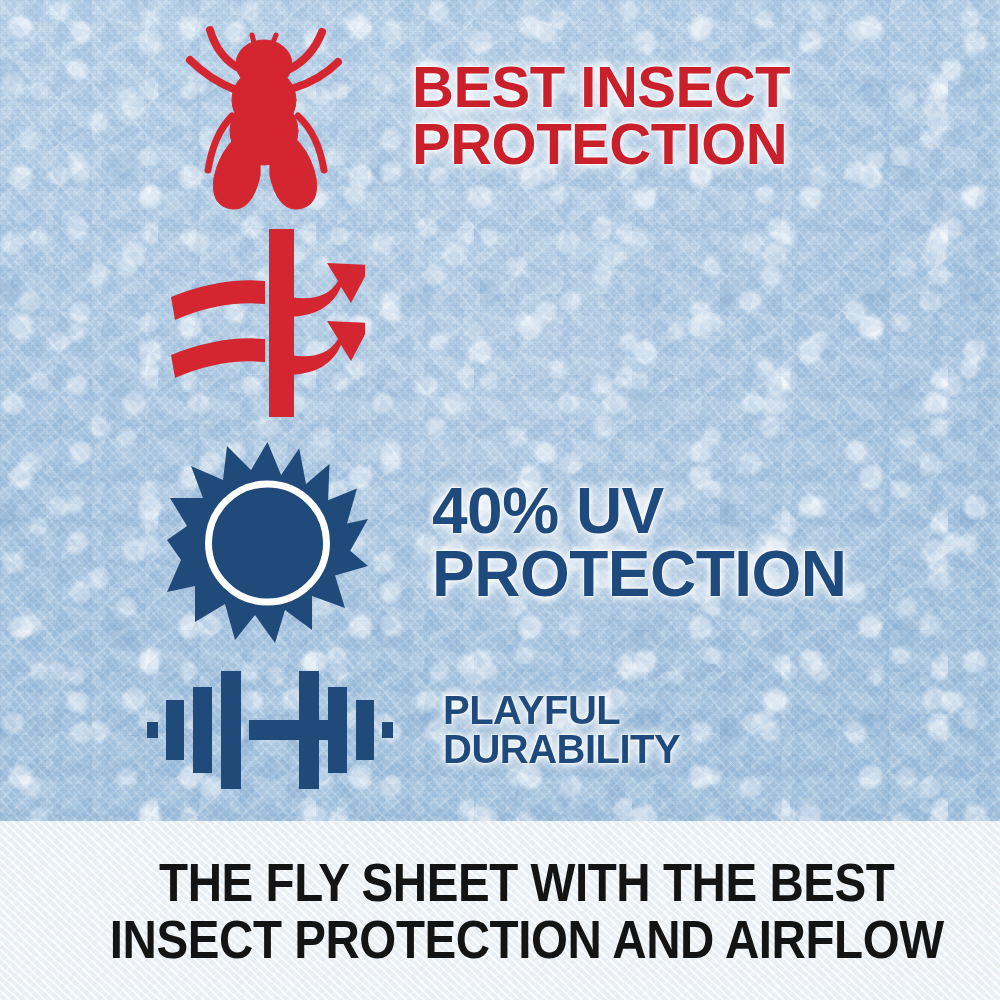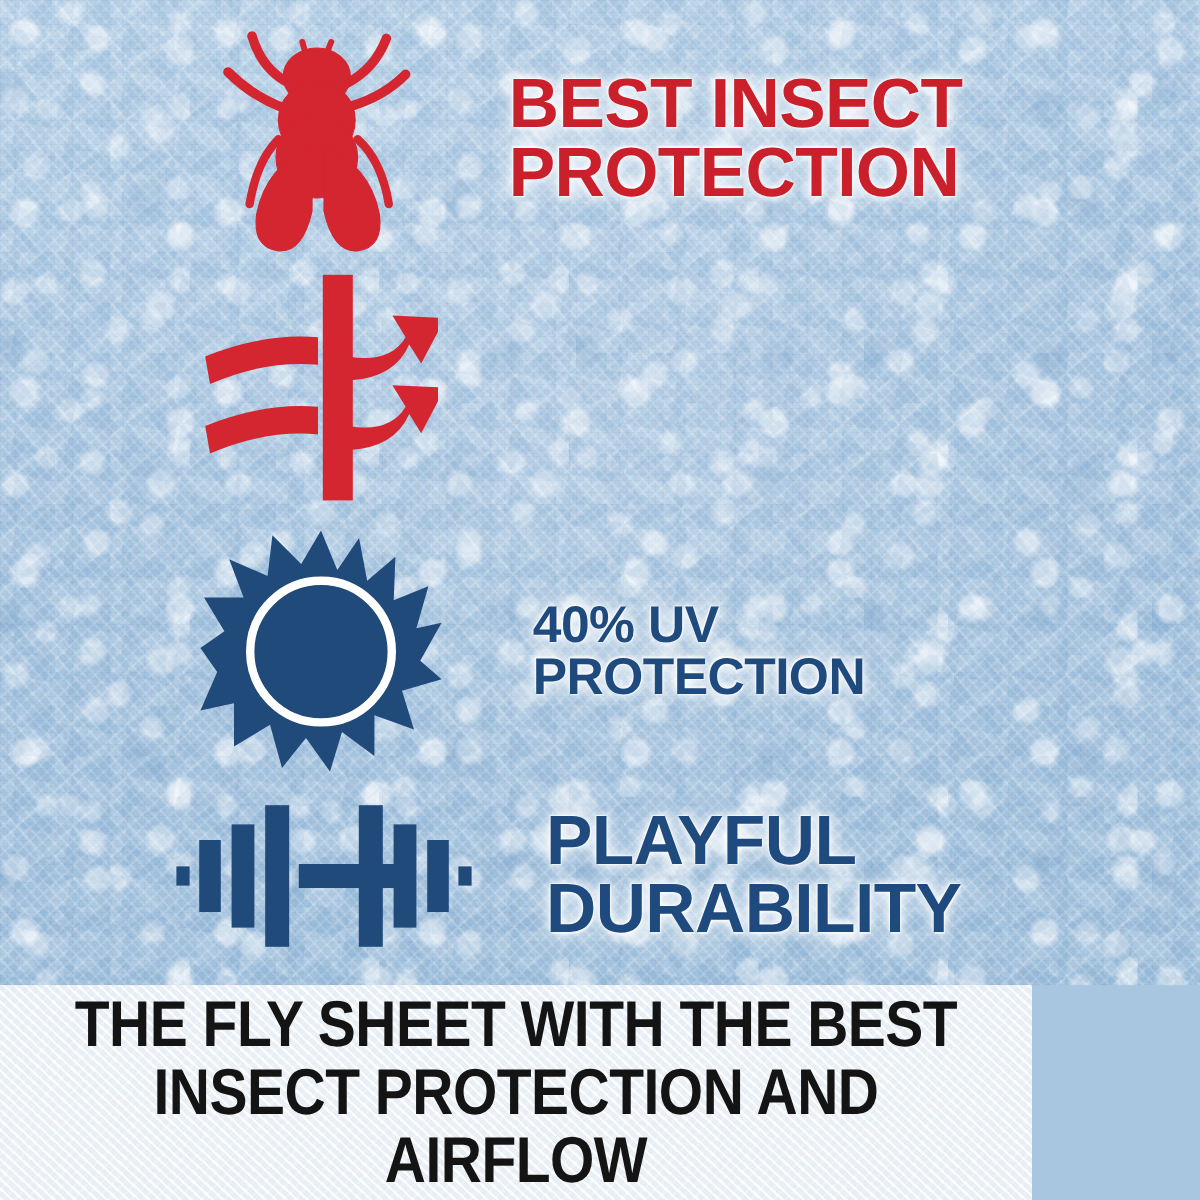--- a/index.html
+++ b/index.html
@@ -85,21 +85,21 @@
     position: relative;
     margin-left: 0;
   }
 
   .feature-text {
     font-family: "Liberation Sans", sans-serif;
     font-weight: bold;
     line-height: 0.98;
     letter-spacing: -0.5px;
     white-space: pre-line;
-    margin: 12px;
+    margin: 0;
   }
   .feature-text.red {
     color: #C9202B;
     text-shadow:
       0 0 6px rgba(255,255,255,0.95),
       0 0 12px rgba(255,255,255,0.85),
       0 0 18px rgba(255,255,255,0.6),
       1px 1px 0 rgba(255,255,255,0.5),
       -1px -1px 0 rgba(255,255,255,0.5);
   }
@@ -111,21 +111,21 @@
       0 0 18px rgba(255,255,255,0.6),
       1px 1px 0 rgba(255,255,255,0.5),
       -1px -1px 0 rgba(255,255,255,0.5);
   }
 
   
   .caption-band {
     position: absolute;
     left: 0;
     top: 821px;
-    width: 860px;
+    width: 1000px;
     height: 179px;
     background-color: #F1F4F8;
     background-image:
       repeating-linear-gradient(43deg,  rgba(255,255,255,0.7) 0 2px, rgba(228,235,243,0.55) 2px 6px),
       repeating-linear-gradient(-46deg, rgba(255,255,255,0.55) 0 2px, rgba(231,238,245,0.45) 2px 7px),
       linear-gradient(180deg, #EEF2F7 0%, #F5F8FB 40%, #F2F5F9 100%);
     display: flex;
     align-items: center;
     justify-content: flex-end;
   }
@@ -217,21 +217,21 @@
           120.0,170.0 110.0,203.0 90.0,175.0 70.0,200.0 60.0,164.0 30.0,182.0 30.0,146.0
           2.0,152.0 16.0,120.0 2.0,100.0 22.0,86.0 5.0,58.0 38.0,58.0 26.0,26.0 58.0,40.0
           62.0,6.0 86.0,30.0"></polygon>
 
         <circle cx="102.5" cy="103" r="59" fill="none" stroke="#FFFFFF" stroke-width="7"></circle>
 
         <circle cx="102.5" cy="103" r="55" fill="#204A7A"></circle>
       </svg>
     </div>
     <div class="text-cell" style="margin-left:62px;">
-      <p class="feature-text navy" style="font-size:43px;">40% UV
+      <p class="feature-text navy" style="font-size:64px;">40% UV
 PROTECTION</p>
     </div>
   </div>
 
   <div class="row" style="left:145px; top:655px; width:860px; height:150px;">
     <div class="icon-cell" style="width:250px; height:150px;">
       <svg width="250" height="150" viewBox="0 0 250 150">
         <g fill="#204A7A">
 
           <rect x="2" y="67" width="11" height="16"></rect>
@@ -248,21 +248,21 @@
 
           <rect x="183" y="32" width="19" height="86"></rect>
 
           <rect x="211" y="45" width="18" height="60"></rect>
 
           <rect x="237" y="67" width="11" height="16"></rect>
         </g>
       </svg>
     </div>
     <div class="text-cell" style="margin-left:48px;">
-      <p class="feature-text navy" style="font-size:58px;">PLAYFUL
+      <p class="feature-text navy" style="font-size:40px;">PLAYFUL
 DURABILITY</p>
     </div>
   </div>
 
   <div class="caption-band">
     <p class="caption-text">THE FLY SHEET WITH THE BEST
 INSECT PROTECTION AND AIRFLOW</p>
   </div>
 
 </div>

